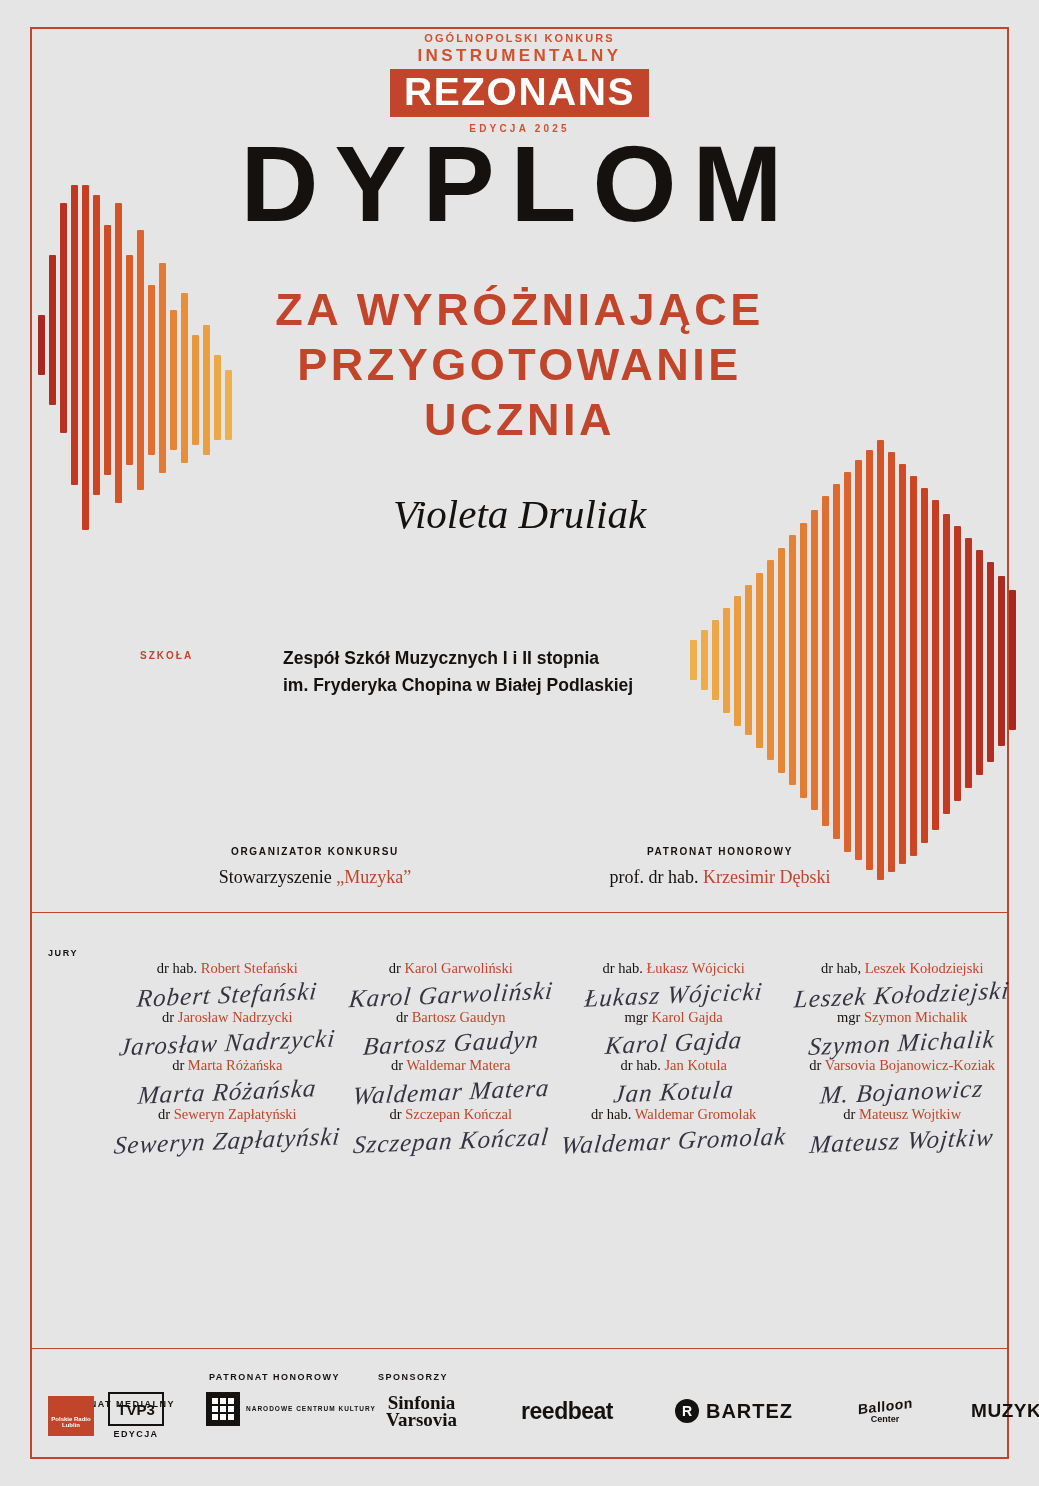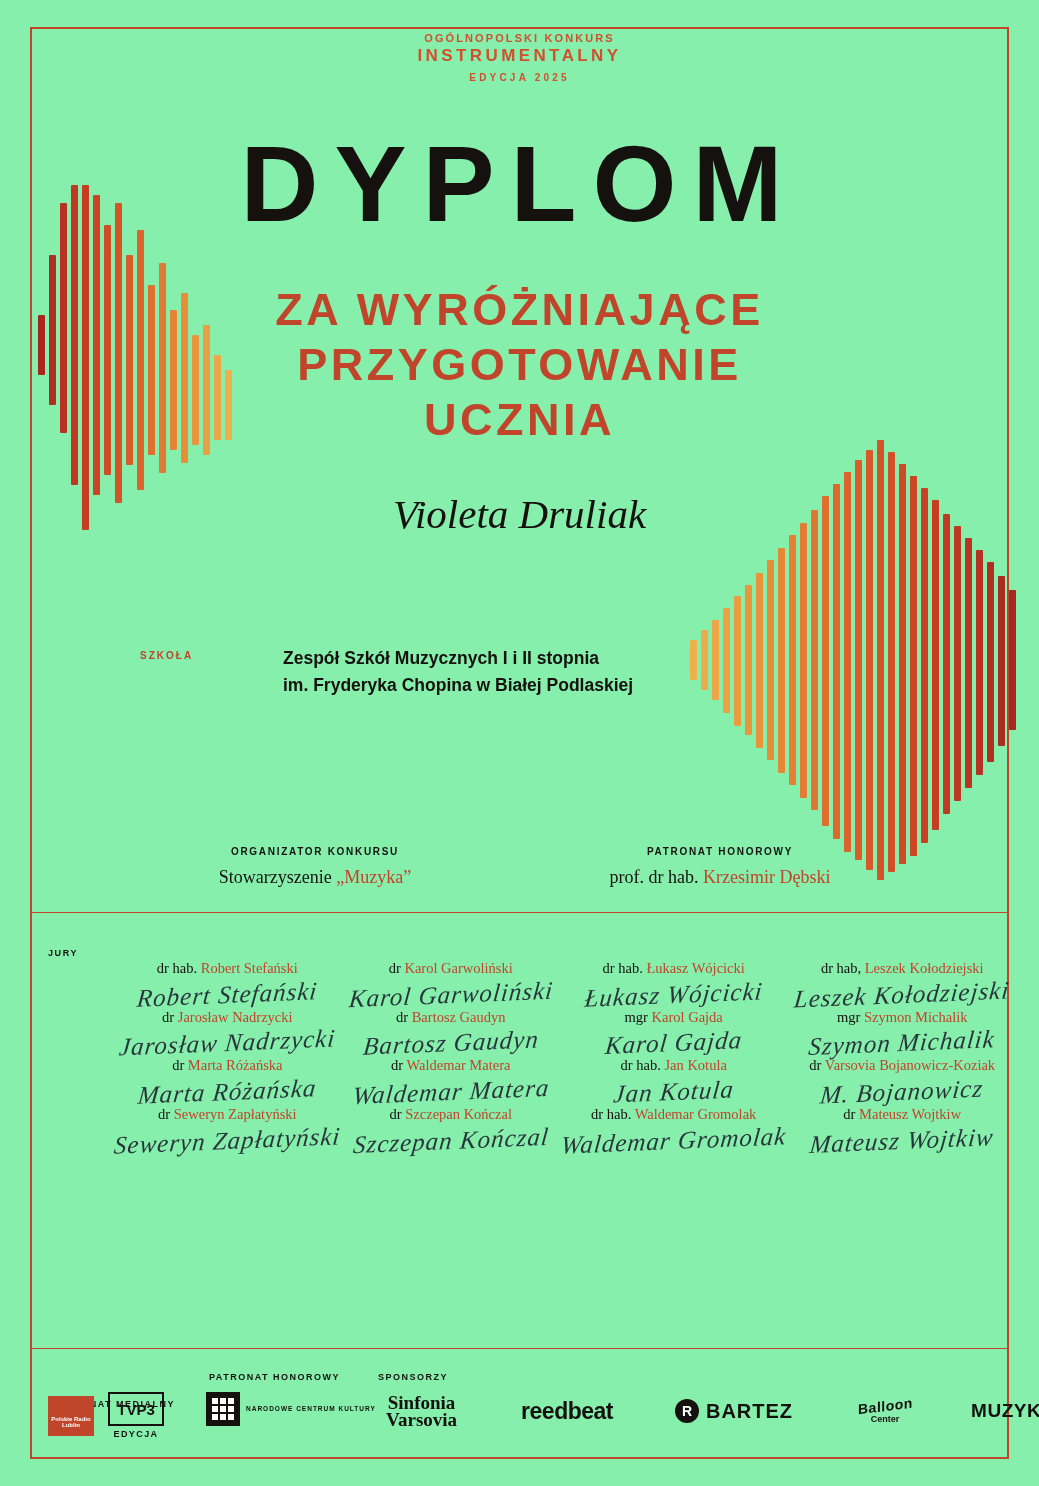--- a/index.html
+++ b/index.html
@@ -5,21 +5,21 @@
   * { box-sizing: border-box; }
   html, body {
     margin: 0; padding: 0;
     background: #ffffff;
     font-family: "Liberation Sans", sans-serif;
   }
   .page {
     position: relative;
     width: 1039px;
     height: 1486px;
-    background: #86efac;
+    background: #e5e5e5;
     overflow: hidden;
     text-decoration: underline;
   }
   .frame {
     position: absolute;
     left: 30px; top: 27px;
     width: 979px; height: 1432px;
     border: 2px solid #c0452a;
   }
 
@@ -274,20 +274,21 @@
       <span class="bar" style="height: 250px; margin-top: 108px; background: rgb(186, 52, 33);"></span>
       <span class="bar" style="height: 225px; margin-top: 120px; background: rgb(181, 49, 33);"></span>
       <span class="bar" style="height: 200px; margin-top: 132px; background: rgb(177, 46, 33);"></span>
       <span class="bar" style="height: 170px; margin-top: 146px; background: rgb(172, 43, 32);"></span>
       <span class="bar" style="height: 140px; margin-top: 160px; background: rgb(168, 40, 32);"></span>
     </div>
 
   <div class="logo-wrap">
     <div class="logo-line1">OGÓLNOPOLSKI KONKURS</div>
     <div class="logo-line2">INSTRUMENTALNY</div>
+    <div class="logo-box">REZONANS</div>
     <div class="logo-edition">EDYCJA 2025</div>
   </div>
 
   <div class="dyplom">DYPLOM</div>
 
   <div class="subtitle">
     <div>ZA WYRÓŻNIAJĄCE</div>
     <div>PRZYGOTOWANIE</div>
     <div>UCZNIA</div>
   </div>

